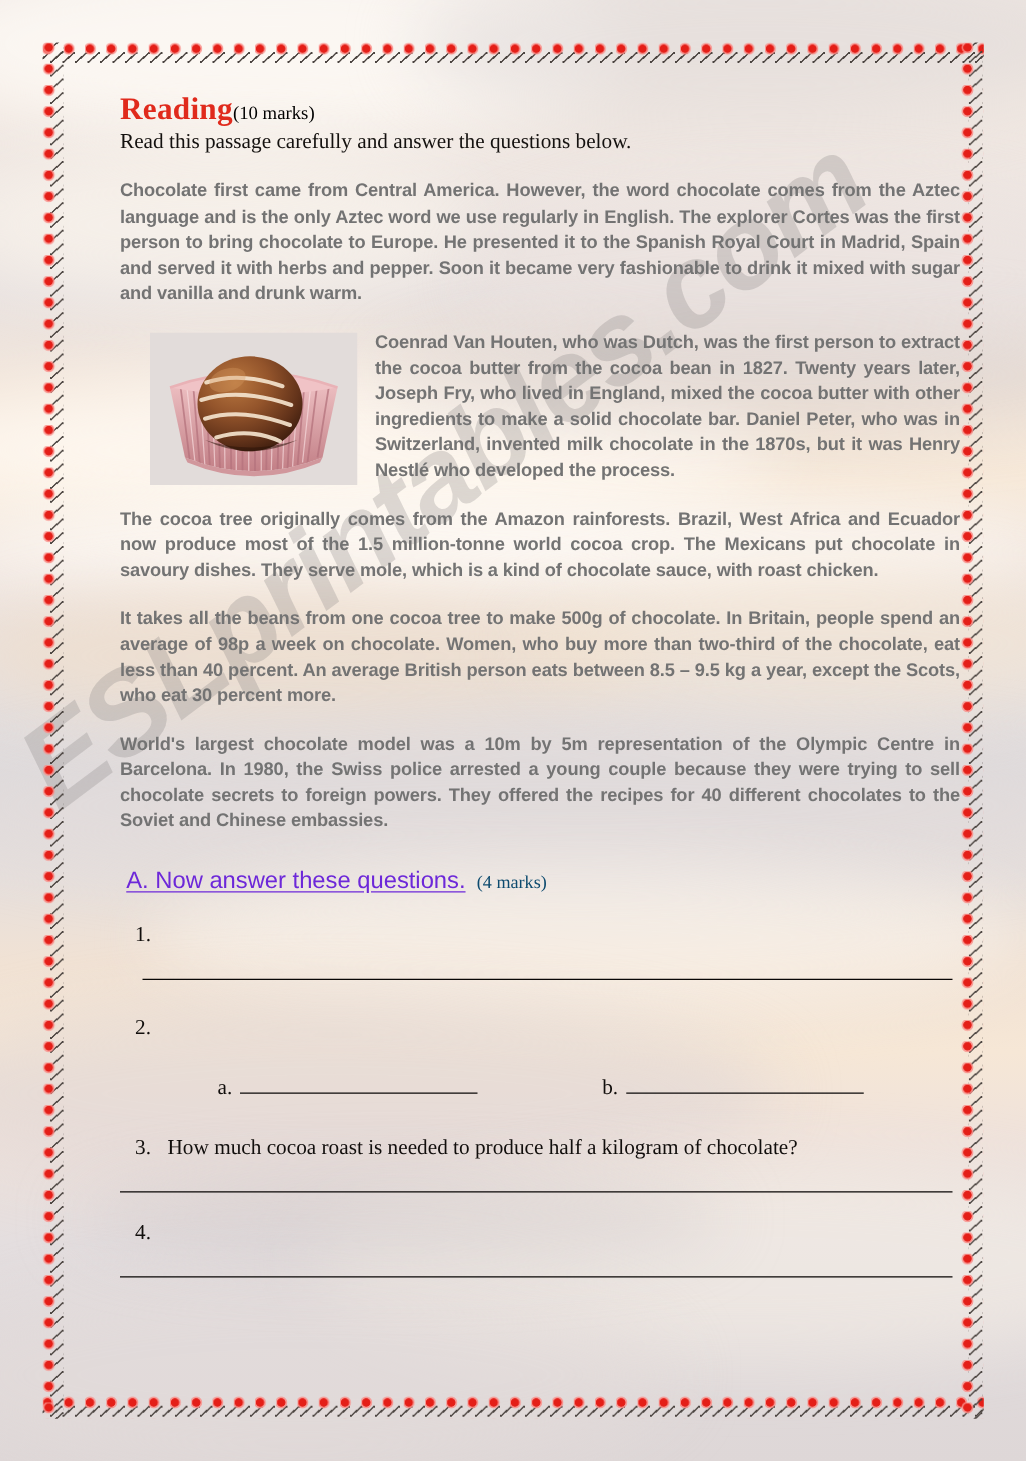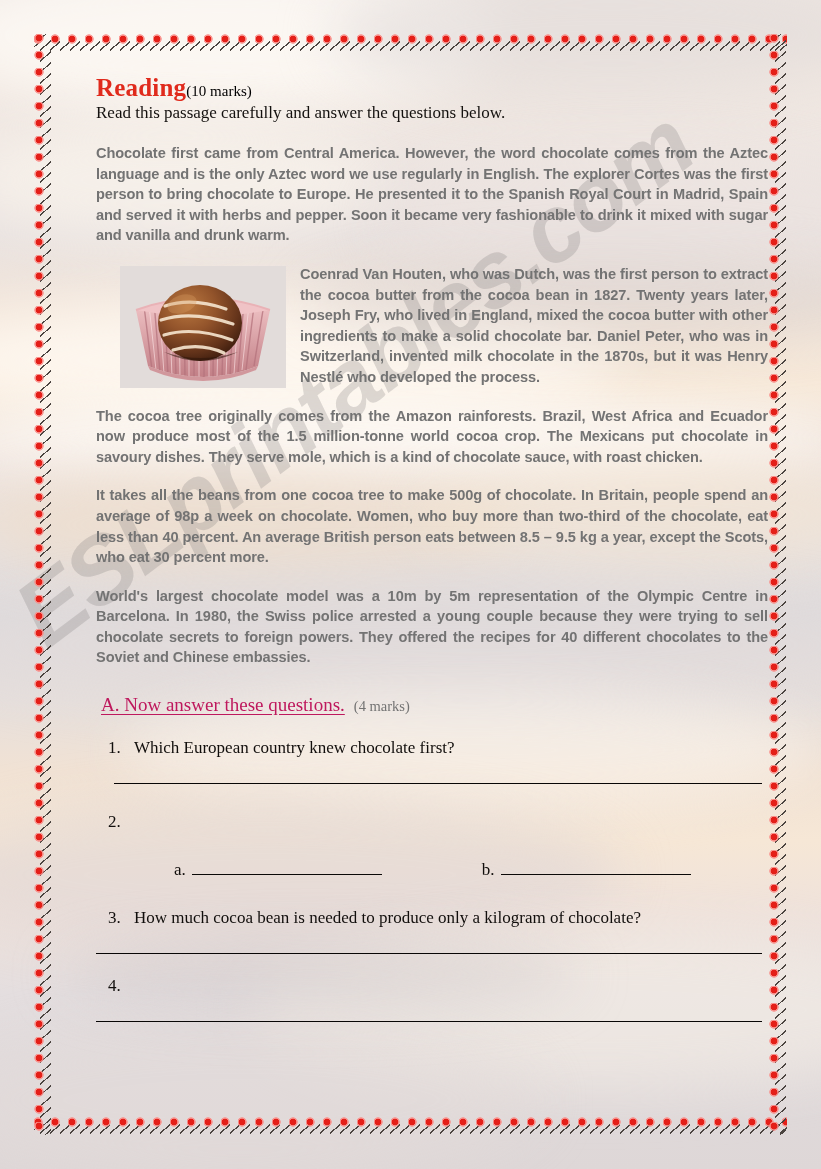--- a/index.html
+++ b/index.html
@@ -173,30 +173,30 @@
   }
   .choco-canvas { display: block; width: 166px; height: 122px; }
 
   .section-head {
     display: flex;
     align-items: baseline;
     gap: 9px;
     margin: 26px 0 22px 5px;
   }
   .section-title {
-    font-family: Liberation Serif, serif;
+    font-family: Liberation Sans, sans-serif;
     font-size: 19px;
-    color: #be185d;
+    color: #6d28d9;
     text-decoration: underline;
     text-underline-offset: 3px;
   }
   .section-marks {
     font-family: "Liberation Serif", serif;
     font-size: 14.5px;
-    color: #737373;
+    color: #0c4a6e;
   }
 
   .question {
     font-family: "Liberation Serif", serif;
     font-size: 17px;
     color: #110e0c;
     margin: 0 0 0 12px;
     display: flex;
     gap: 11px;
   }
@@ -355,21 +355,20 @@
       <p> World's largest chocolate model was a 10m by 5m representation of the Olympic Centre in Barcelona. In 1980, the Swiss police arrested a young couple because they were trying to sell chocolate secrets to foreign powers. They offered the recipes for 40 different chocolates to the Soviet and Chinese embassies.</p>
     </div>
 
     <div class="section-head">
       <span class="section-title">A. Now answer these questions.</span>
       <span class="section-marks">(4 marks)</span>
     </div>
 
     <div class="question">
       <span class="q-num">1.</span>
-      <span class="q-text">Which European country knew chocolate first?</span>
     </div>
     <div class="answer-rule"></div>
 
     <div class="gap-lg"></div>
 
     <div class="question">
       <span class="q-num">2.</span>
     </div>
 
     <div class="subanswers">
@@ -380,21 +379,21 @@
       <span class="suba">
         <span>b.</span>
         <span class="suba-rule"></span>
       </span>
     </div>
 
     <div class="gap-lg"></div>
 
     <div class="question">
       <span class="q-num">3.</span>
-      <span class="q-text">How much cocoa bean is needed to produce only a kilogram of chocolate?</span>
+      <span class="q-text">How much cocoa roast is needed to produce half a kilogram of chocolate?</span>
     </div>
     <div class="answer-rule" style="margin-left:0; width:666px;"></div>
 
     <div class="gap-md"></div>
 
     <div class="question">
       <span class="q-num">4.</span>
     </div>
     <div class="answer-rule" style="margin-left:0; width:666px;"></div>
 

